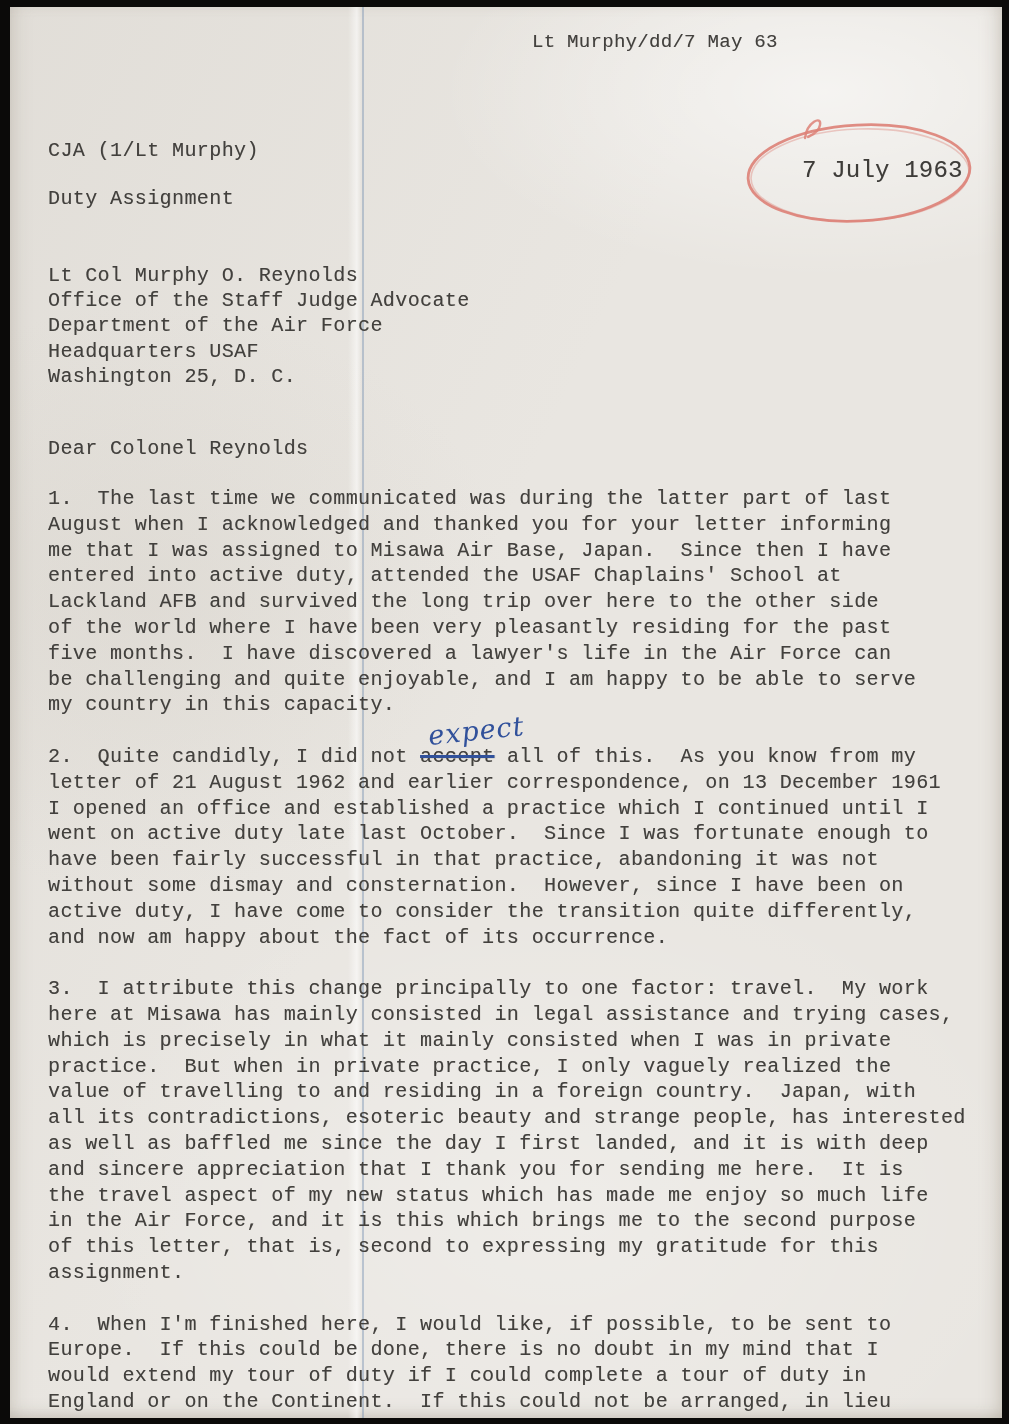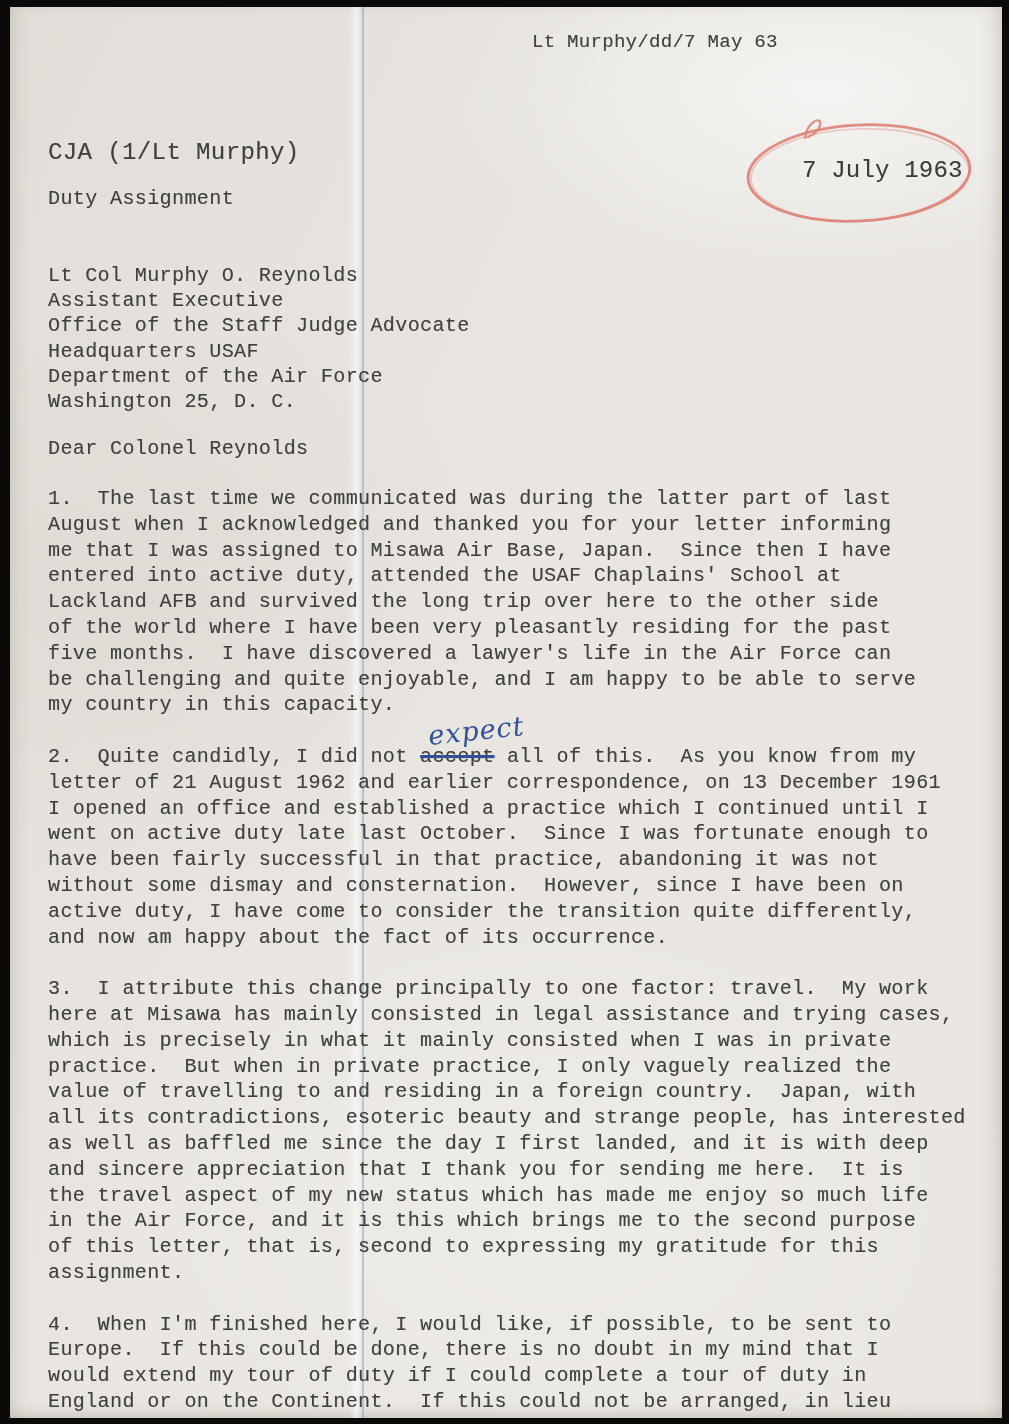--- a/index.html
+++ b/index.html
@@ -27,21 +27,21 @@
     pointer-events:none;
   }
   .crease-line{
     position:absolute; top:0; bottom:0; left:352px; width:2px;
     background:rgba(125,148,180,0.45);
     pointer-events:none;
   }
   .typew{ position:absolute; color:#42403d; white-space:pre;
     text-shadow:0.3px 0.3px 0 rgba(66,64,61,0.35); }
   .ref{ left:522px; top:24px; font-size:19px; letter-spacing:0.3px; }
-  .office{ left:38px; top:132px; font-size:24px; letter-spacing:0.4px; }
+  .office{ left:38px; top:132px; font-size:20px; letter-spacing:0.4px; }
   .subject{ left:38px; top:180px; font-size:20px; letter-spacing:0.4px; }
   .date-stamp{ left:792px; top:150px; font-size:24px; letter-spacing:0.2px; color:#3e3c39; }
   .address{ left:38px; top:256px; font-size:20px; letter-spacing:0.4px; line-height:25.2px; }
   .salutation{ left:38px; top:430px; font-size:20px; letter-spacing:0.4px;text-align:center; }
   .body{ left:38px; top:479px; font-size:20px; letter-spacing:0.4px; line-height:25.8px; }
   .para{ margin:0 0 25.8px 0; }
   .strike{
     text-decoration:line-through;
     text-decoration-color:#31519b;
     text-decoration-thickness:2.5px;
@@ -67,21 +67,21 @@
     <svg class="stamp-svg" viewBox="0 0 250 118">
       <ellipse cx="124" cy="61" rx="111" ry="48" fill="none" stroke="#dd8177" stroke-width="2.8" stroke-opacity="0.9" transform="rotate(-3 124 61)"></ellipse>
       <ellipse cx="125" cy="63" rx="109" ry="46" fill="none" stroke="#dd8177" stroke-width="1.6" stroke-opacity="0.4" transform="rotate(-2 125 63)"></ellipse>
       <path d="M70,26 C72,10 87,3 85,13 C84,20 77,23 73,25" fill="none" stroke="#dd8177" stroke-width="2.4" stroke-opacity="0.85" stroke-linecap="round"></path>
     </svg>
     <div class="typew date-stamp">7 July 1963</div>
 
     <div class="typew office">CJA (1/Lt Murphy)</div>
     <div class="typew subject">Duty Assignment</div>
 
-    <div class="typew address"><div>Lt Col Murphy O. Reynolds</div><div>Assistant Executive</div><div>Office of the Staff Judge Advocate</div><div>Headquarters USAF</div><div>Department of the Air Force</div><div>Washington 25, D. C.</div></div>
+    <div class="typew address"><div>Lt Col Murphy O. Reynolds</div><div>Office of the Staff Judge Advocate</div><div>Department of the Air Force</div><div>Headquarters USAF</div><div>Washington 25, D. C.</div></div>
 
     <div class="typew salutation">Dear Colonel Reynolds</div>
 
     <div class="typew body"><div class="para"><div>1.  The last time we communicated was during the latter part of last</div><div>August when I acknowledged and thanked you for your letter informing</div><div>me that I was assigned to Misawa Air Base, Japan.  Since then I have</div><div>entered into active duty, attended the USAF Chaplains' School at</div><div>Lackland AFB and survived the long trip over here to the other side</div><div>of the world where I have been very pleasantly residing for the past</div><div>five months.  I have discovered a lawyer's life in the Air Force can</div><div>be challenging and quite enjoyable, and I am happy to be able to serve</div><div>my country in this capacity.</div></div><div class="para"><div>2.  Quite candidly, I did not <span class="strike">accept</span> all of this.  As you know from my</div><div>letter of 21 August 1962 and earlier correspondence, on 13 December 1961</div><div>I opened an office and established a practice which I continued until I</div><div>went on active duty late last October.  Since I was fortunate enough to</div><div>have been fairly successful in that practice, abandoning it was not</div><div>without some dismay and consternation.  However, since I have been on</div><div>active duty, I have come to consider the transition quite differently,</div><div>and now am happy about the fact of its occurrence.</div></div><div class="para"><div>3.  I attribute this change principally to one factor: travel.  My work</div><div>here at Misawa has mainly consisted in legal assistance and trying cases,</div><div>which is precisely in what it mainly consisted when I was in private</div><div>practice.  But when in private practice, I only vaguely realized the</div><div>value of travelling to and residing in a foreign country.  Japan, with</div><div>all its contradictions, esoteric beauty and strange people, has interested</div><div>as well as baffled me since the day I first landed, and it is with deep</div><div>and sincere appreciation that I thank you for sending me here.  It is</div><div>the travel aspect of my new status which has made me enjoy so much life</div><div>in the Air Force, and it is this which brings me to the second purpose</div><div>of this letter, that is, second to expressing my gratitude for this</div><div>assignment.</div></div><div class="para"><div>4.  When I'm finished here, I would like, if possible, to be sent to</div><div>Europe.  If this could be done, there is no doubt in my mind that I</div><div>would extend my tour of duty if I could complete a tour of duty in</div><div>England or on the Continent.  If this could not be arranged, in lieu</div></div></div>
 
     <div class="handwriting">expect</div>
   </div>
 </div>
 
 </body></html>

